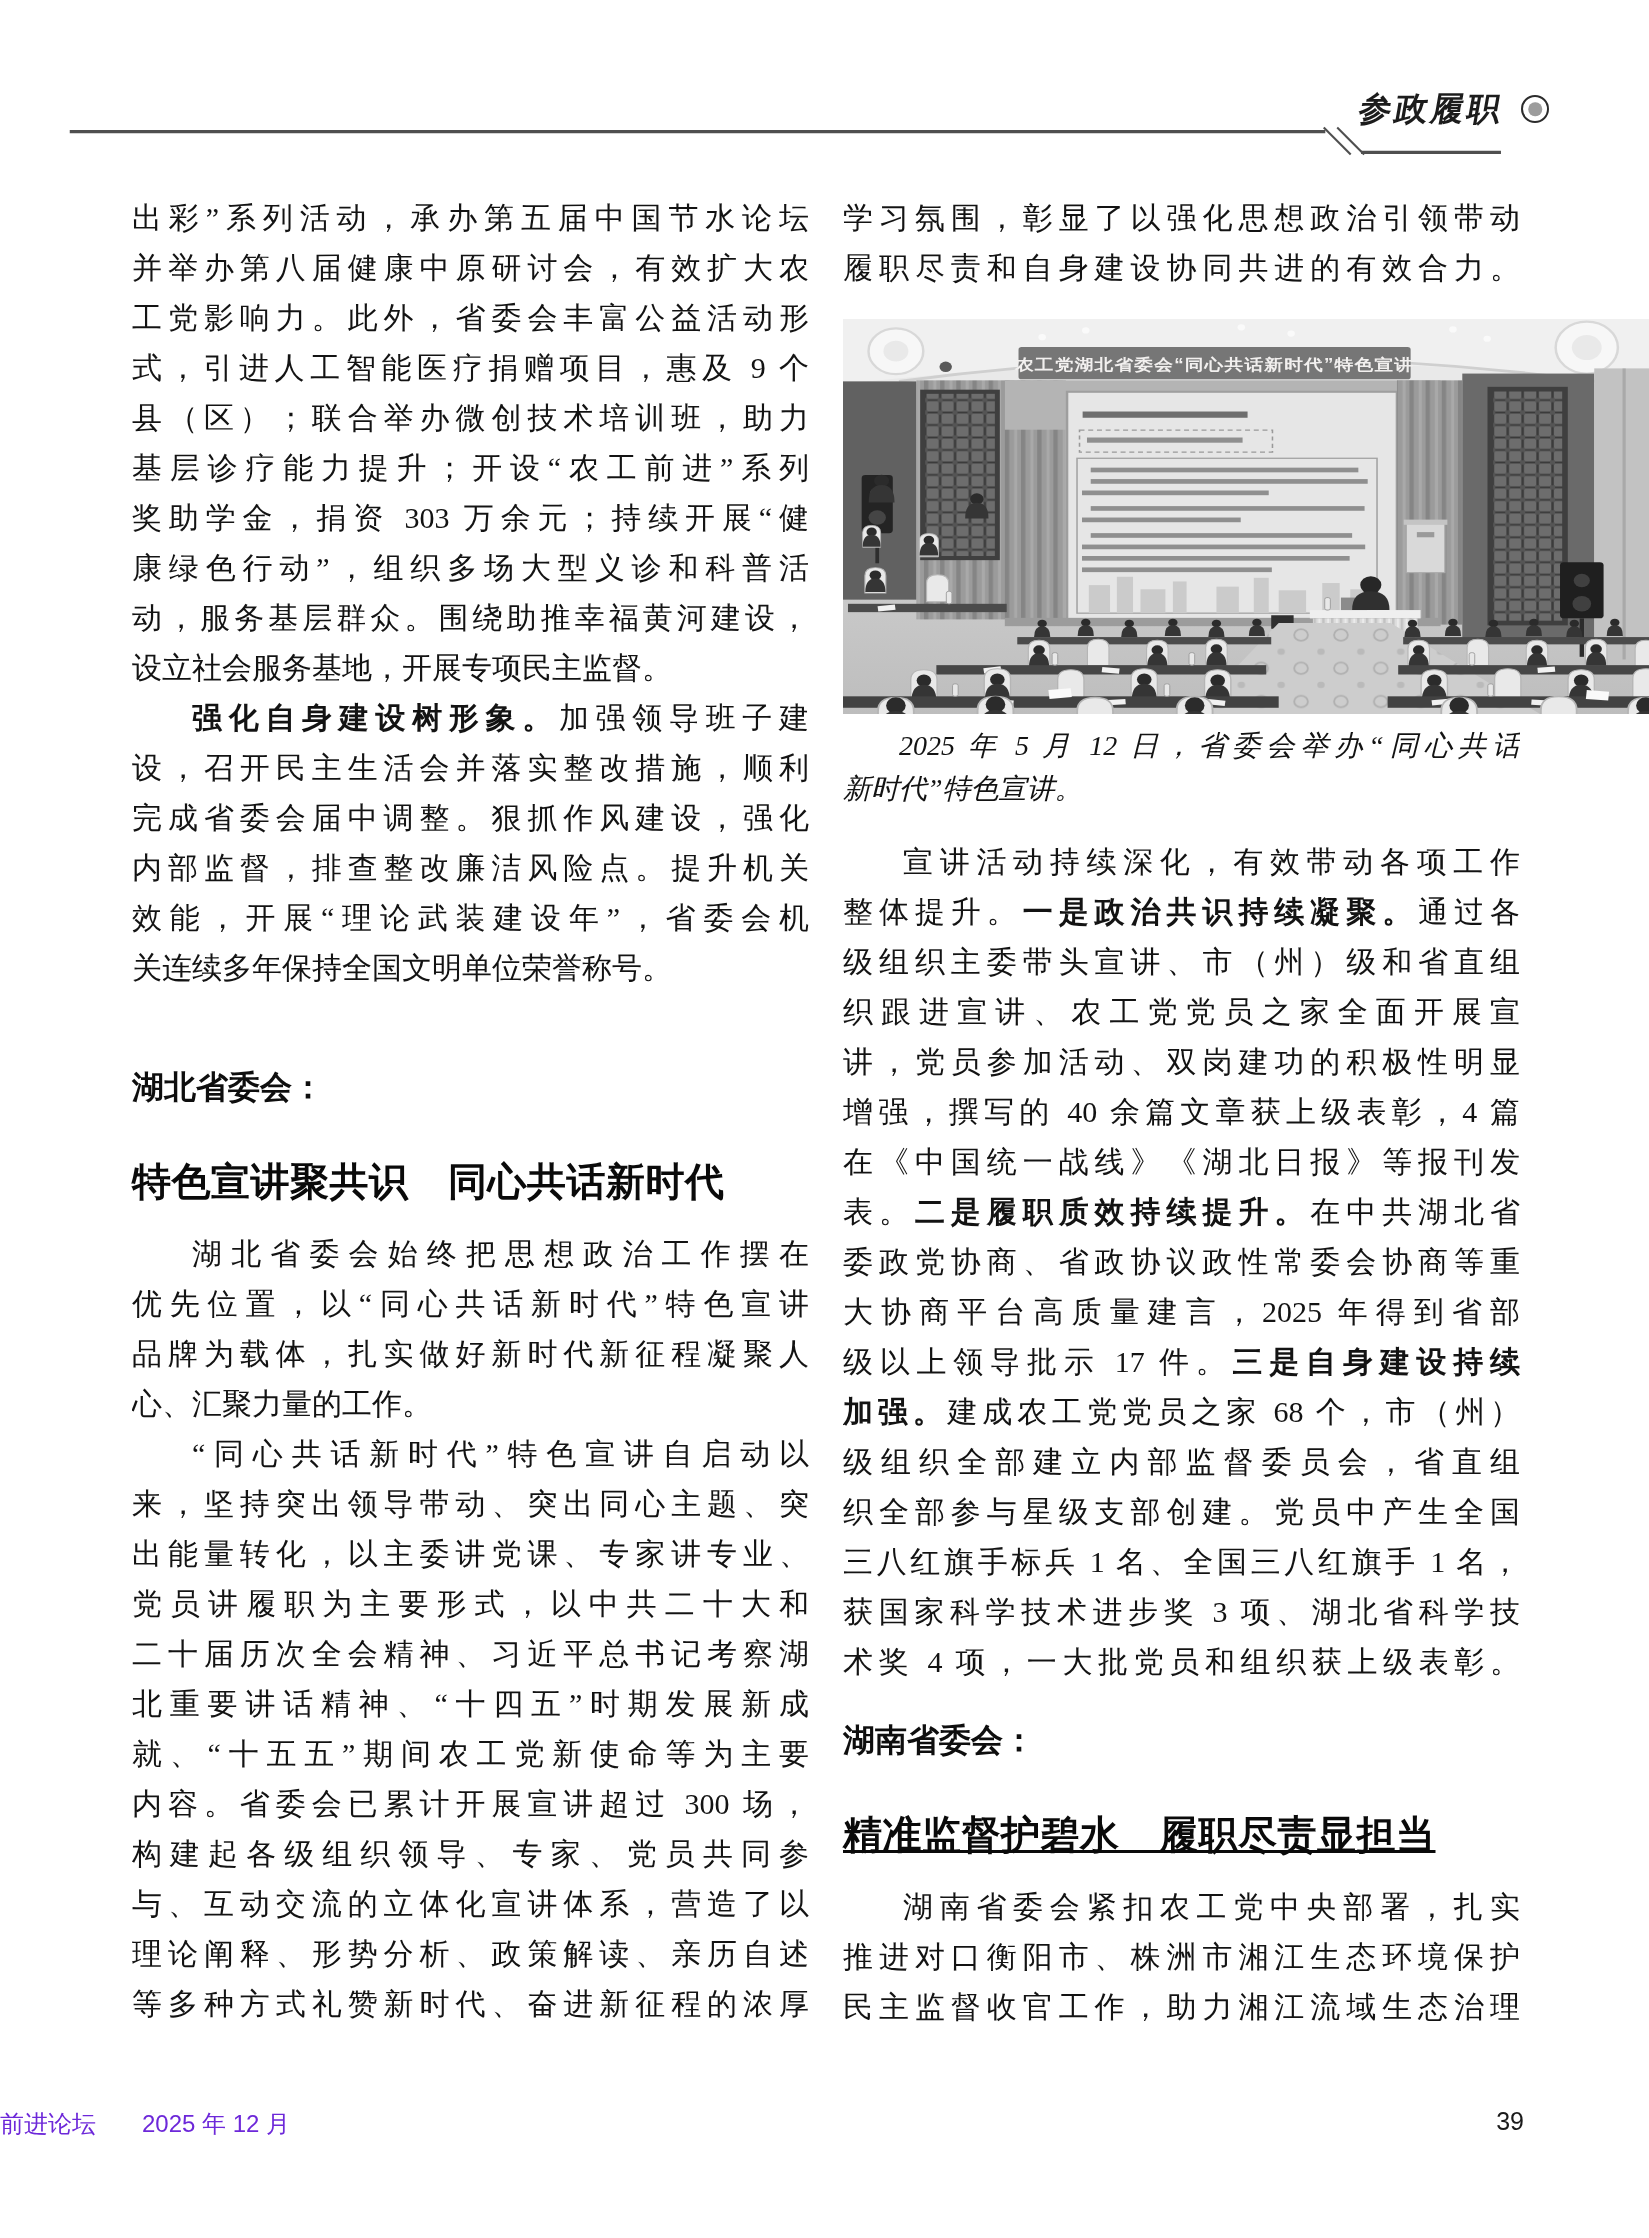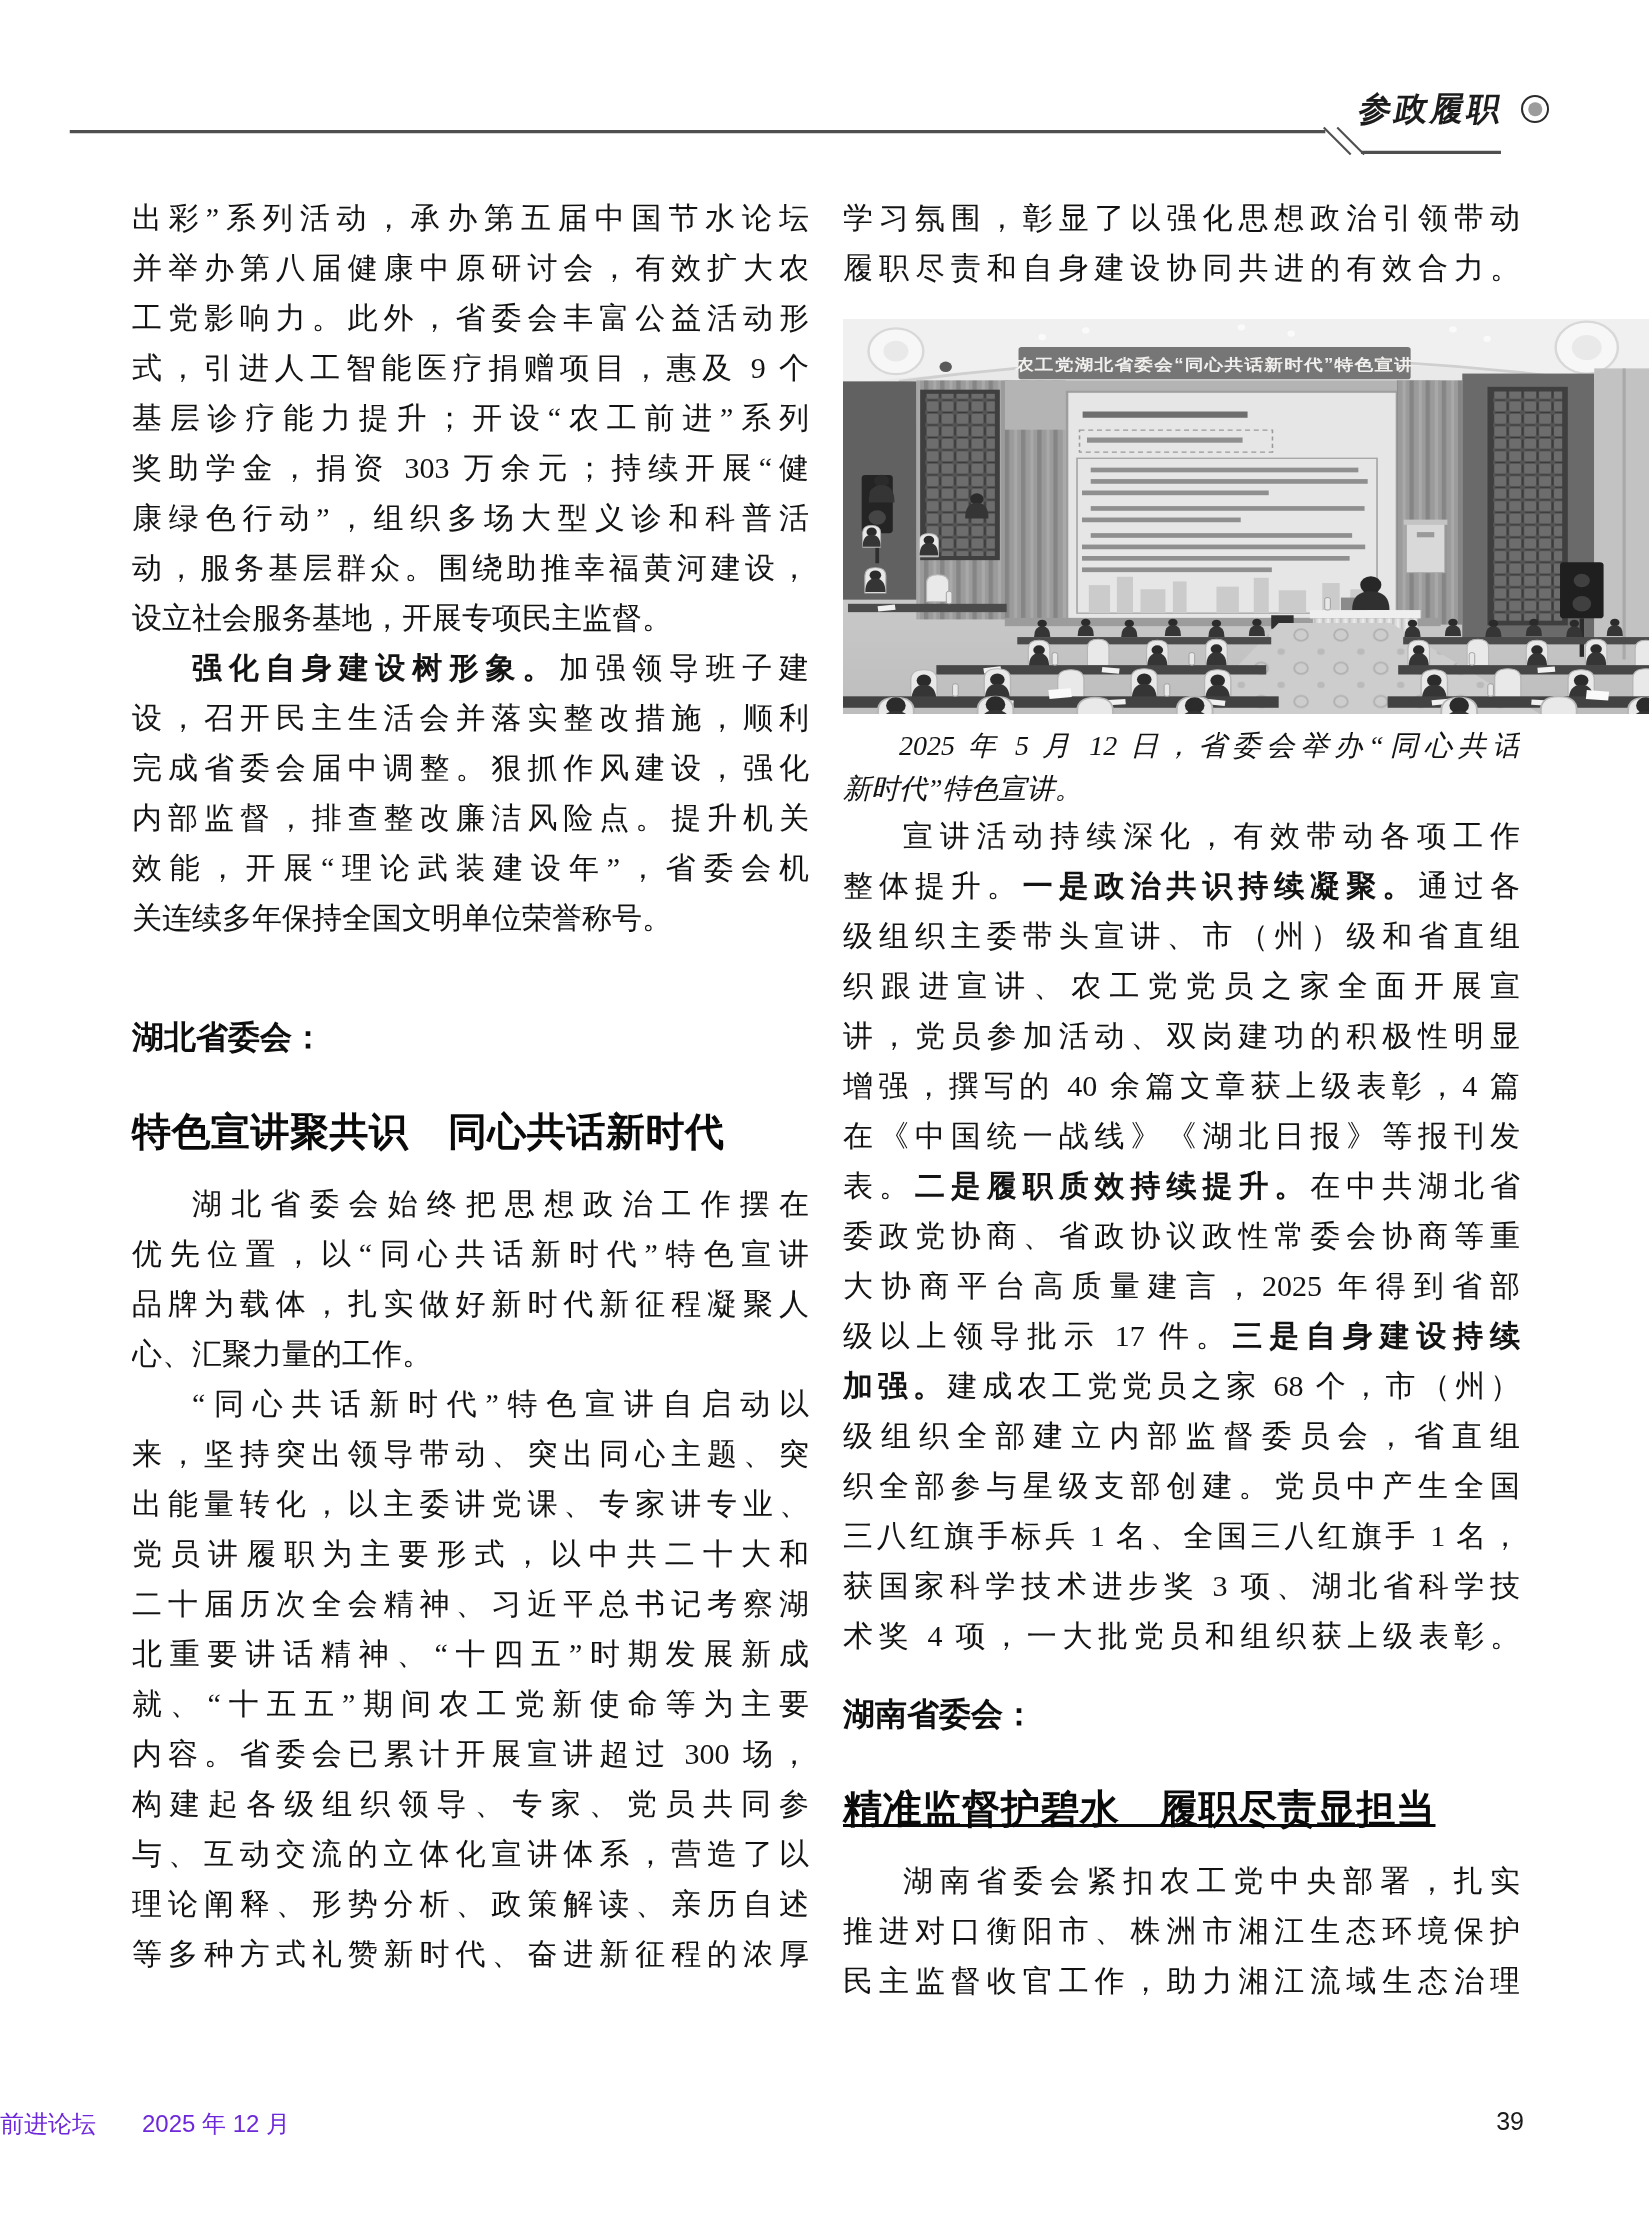--- a/index.html
+++ b/index.html
@@ -34,21 +34,21 @@
        font-family:"Liberation Sans","DejaVu Sans",sans-serif;color:#0a0a0a;letter-spacing:0.5px;}
   .col-right .bigtitle{text-decoration:underline;}
   .lines.resume{margin-top:23px;}
 
   
   figure.photo{margin:26px 0 0 0;padding:0;width:811px;height:395px;position:relative;
        background:#c9c9c9;overflow:hidden;}
   figure.photo svg{display:block;width:100%;height:100%;}
   .caption{margin-top:10.4px;}
   .caption .tl{height:43px;line-height:43px;font-size:28px;font-style:italic;}
-  .lines.after-caption{margin-top:1px;}
+  .lines.after-caption{margin-top:27px;}
 
   
   .footer-center{position:absolute;top:2108px;left:0;width:100%;text-align:left;
        font-family:"Liberation Sans","DejaVu Sans",sans-serif;font-size:24px;font-weight:500;color:#6d28d9;}
   .footer-center .issue{margin-left:46px;}
   .page-num{position:absolute;top:2107px;right:126px;font-family:Liberation Sans, sans-serif;
        font-size:25px;color:#1a1a1a;}
 </style>
 </head>
 <body>
@@ -65,20 +65,21 @@
   <div class="header-icon">
       <span class="dot"></span>
     </div>
 
   <section class="col col-left">
     <div class="lines">
         <div class="tl"><span>出彩”系列活动，承办第五届中国节水论坛</span></div>
         <div class="tl"><span>并举办第八届健康中原研讨会，有效扩大农</span></div>
         <div class="tl"><span>工党影响力。此外，省委会丰富公益活动形</span></div>
         <div class="tl"><span>式，引进人工智能医疗捐赠项目，惠及 9 个</span></div>
+        <div class="tl"><span>县（区）；联合举办微创技术培训班，助力</span></div>
         <div class="tl"><span>基层诊疗能力提升；开设“农工前进”系列</span></div>
         <div class="tl"><span>奖助学金，捐资 303 万余元；持续开展“健</span></div>
         <div class="tl"><span>康绿色行动”，组织多场大型义诊和科普活</span></div>
         <div class="tl"><span>动，服务基层群众。围绕助推幸福黄河建设，</span></div>
         <div class="tl last"><span>设立社会服务基地，开展专项民主监督。</span></div>
         <div class="tl ind"><span class="lead">强化自身建设树形象。</span><span>加强领导班子建</span></div>
         <div class="tl"><span>设，召开民主生活会并落实整改措施，顺利</span></div>
         <div class="tl"><span>完成省委会届中调整。狠抓作风建设，强化</span></div>
         <div class="tl"><span>内部监督，排查整改廉洁风险点。提升机关</span></div>
         <div class="tl"><span>效能，开展“理论武装建设年”，省委会机</span></div>

